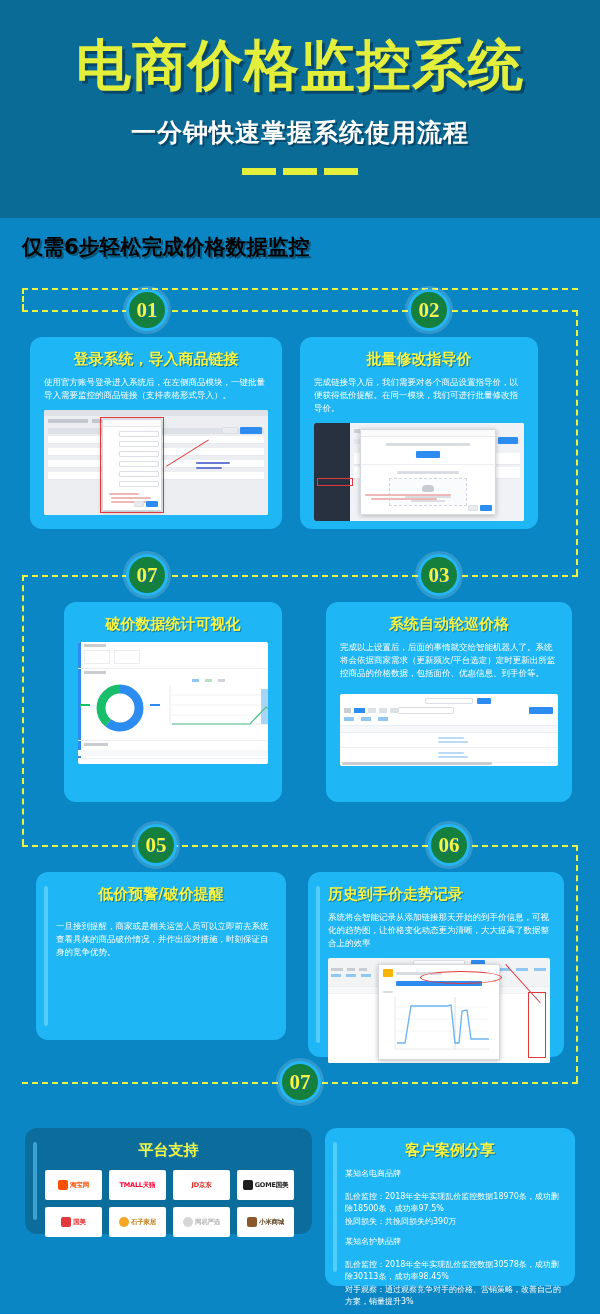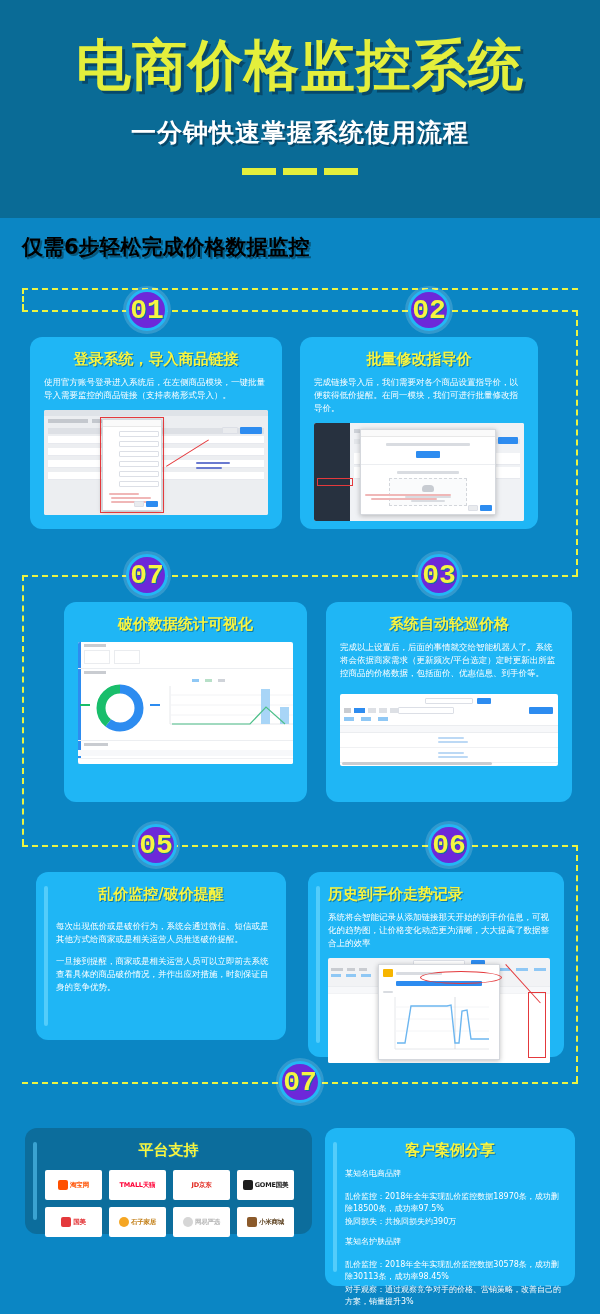--- a/index.html
+++ b/index.html
@@ -41,25 +41,25 @@
     font-family:"DejaVu Sans","Liberation Sans",sans-serif;
   }
 
   
   .dash-h { position:absolute; height:0; border-top:2px dashed #ecf442; }
   .dash-v { position:absolute; width:0; border-left:2px dashed #ecf442; }
 
   
   .badge {
     position:absolute; width:42px; height:42px; border-radius:50%;
-    background:#6d28d9; border:3px solid #24b6f5;
+    background:#15803d; border:3px solid #24b6f5;
     box-shadow:0 0 0 3px rgba(255,255,255,0.16);
-    color:#f6f542; font-size:28px; font-weight:bold;
+    color:#f6f542; font-size:21px; font-weight:bold;
     display:flex; align-items:center; justify-content:center;
-    font-family:Liberation Mono, monospace;
+    font-family:Liberation Serif, serif;
     text-shadow:1px 1px 0 #0d6ea0;
     z-index:6;
   }
 
   
   .card {
     position:absolute; background:#1fb6f5; border-radius:12px;
     padding:12px 14px 12px 14px; z-index:4;
   }
   .card.dark { background:#0c6d9c; }
@@ -238,21 +238,21 @@
           <div class="txt-line red" style="width:86px;height:2px;margin-bottom:2px;"></div>
           <div class="txt-line red" style="width:66px;height:2px;margin-left:6px;"></div>
         </div>
         <div style="position:absolute;right:3px;bottom:3px;width:12px;height:6px;" class="btn-blue"></div>
         <div style="position:absolute;right:17px;bottom:3px;width:10px;height:6px;" class="btn-gray"></div>
       </div>
       <div class="red-box" style="left:3px;top:55px;width:36px;height:8px;"></div>
     </div>
   </div>
 
-  <div class="card" style="left:64px; top:602px; width:243px; height:200px;">
+  <div class="card" style="left:64px; top:602px; width:218px; height:200px;">
     <div class="card-title">破价数据统计可视化</div>
     <div class="shot" style="height:122px;background:#ffffff;">
       <div style="position:absolute;left:0;top:0;bottom:0;width:3px;background:#2d8cf0;"></div>
       <div style="position:absolute;left:6px;top:2px;width:22px;height:3px;background:#c9ccd1;"></div>
       <div style="position:absolute;left:6px;top:8px;width:26px;height:14px;border:1px solid #eaecef;"></div>
       <div style="position:absolute;left:36px;top:8px;width:26px;height:14px;border:1px solid #eaecef;"></div>
       <div style="position:absolute;left:0;top:26px;right:0;height:1px;background:#eceef1;"></div>
       <div style="position:absolute;left:6px;top:29px;width:22px;height:3px;background:#c9ccd1;"></div>
 
       <svg style="position:absolute;left:14px;top:38px;" width="56" height="56" viewBox="0 0 56 56">
@@ -313,23 +313,22 @@
       <div class="txt-line blue" style="position:absolute;left:98px;top:43px;width:26px;height:2px;"></div>
       <div class="txt-line blue" style="position:absolute;left:98px;top:47px;width:30px;height:2px;"></div>
       <div class="txt-line blue" style="position:absolute;left:98px;top:58px;width:26px;height:2px;"></div>
       <div class="txt-line blue" style="position:absolute;left:98px;top:62px;width:30px;height:2px;"></div>
       <div style="position:absolute;left:2px;bottom:1px;width:150px;height:3px;background:#c9ccd1;border-radius:2px;"></div>
     </div>
   </div>
 
   <div class="card" style="left:36px; top:872px; width:250px; height:168px;">
     <div class="card-accent"></div>
-    <div class="card-title" style="margin-bottom:16px;">乱价监控/破价提醒</div>
+    <div class="card-title" style="margin-bottom:16px;">低价预警/破价提醒</div>
     <div class="card-body" style="padding-left:6px;">
-      <p>每次出现低价或是破价行为，系统会通过微信、短信或是其他方式给商家或是相关运营人员推送破价提醒。</p>
       <p>一旦接到提醒，商家或是相关运营人员可以立即前去系统查看具体的商品破价情况，并作出应对措施，时刻保证自身的竞争优势。</p>
     </div>
   </div>
 
   <div class="card" style="left:308px; top:872px; width:256px; height:185px;">
     <div class="card-accent"></div>
     <div class="card-title left">历史到手价走势记录</div>
     <div class="card-body" style="padding-left:6px;">
       <p>系统将会智能记录从添加链接那天开始的到手价信息，可视化的趋势图，让价格变化动态更为清晰，大大提高了数据整合上的效率</p>
     </div>

